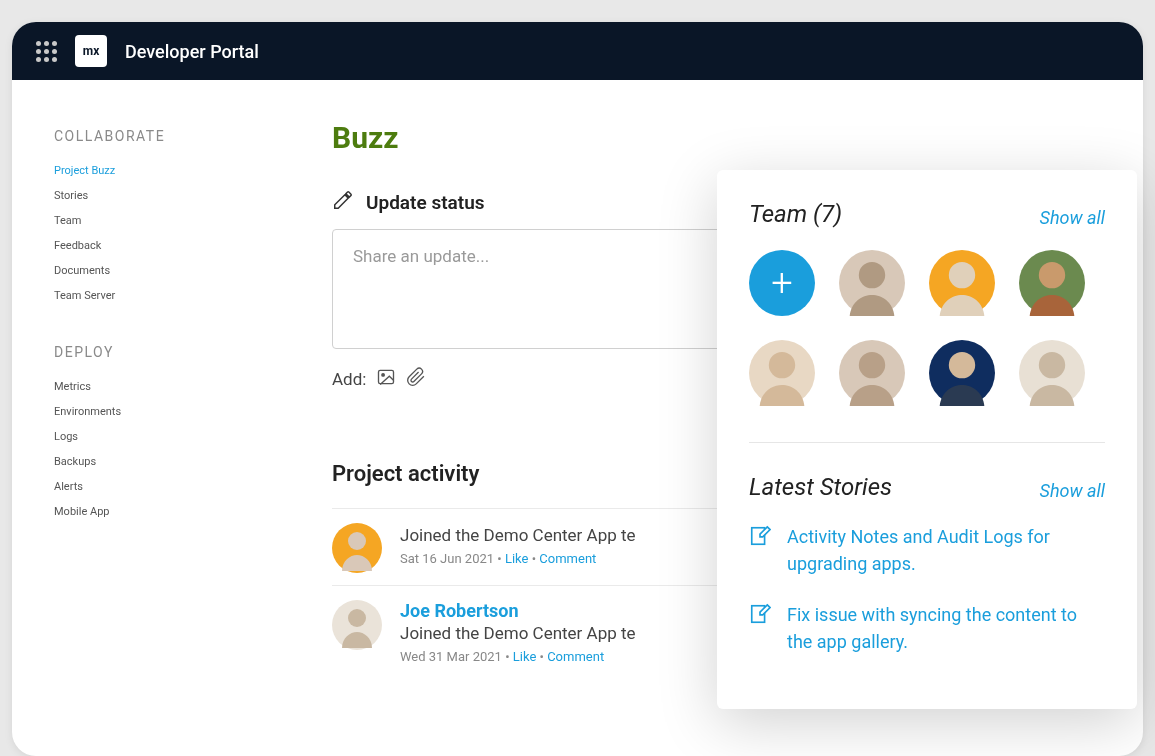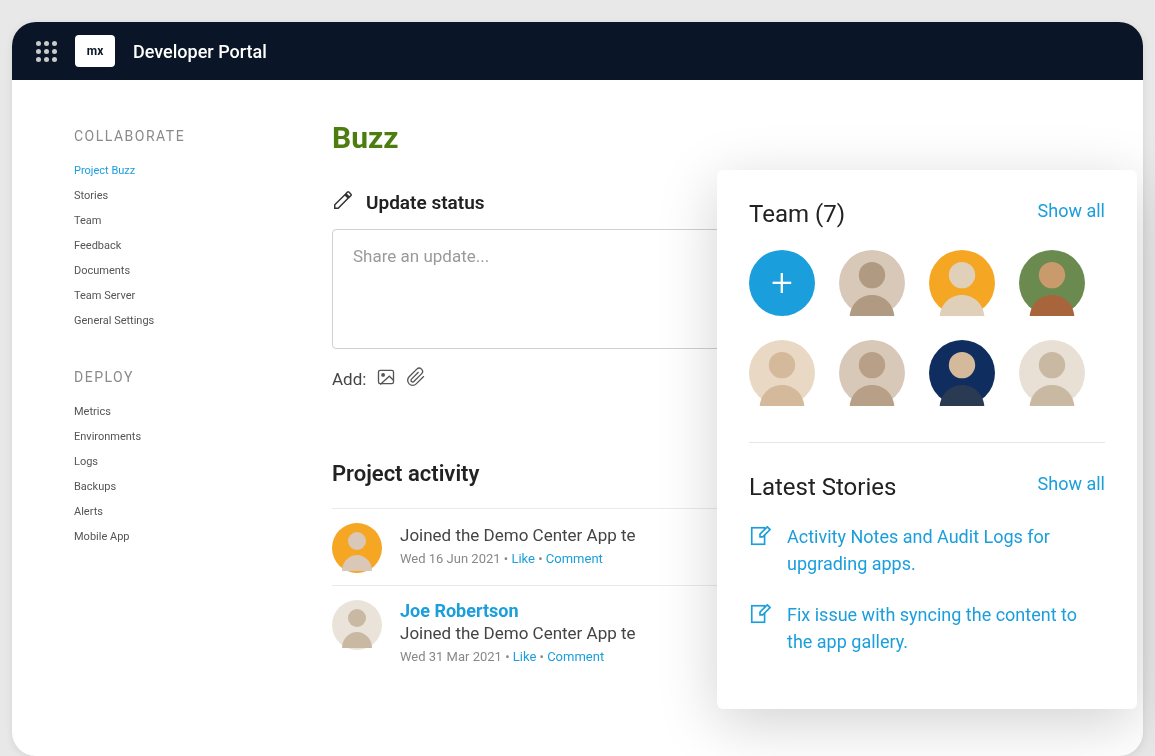--- a/index.html
+++ b/index.html
@@ -35,42 +35,42 @@
   grid-template-columns: repeat(3, 5px);
   grid-template-rows: repeat(3, 5px);
   gap: 3px;
 }
 .grid-icon span {
   background: #c9c9c9;
   border-radius: 50%;
   width: 5px; height: 5px;
 }
 .logo-sq {
-  width: 40px; height: 32px;
+  width: 32px; height: 32px;
   background: #fff;
   border-radius: 4px;
   display: flex;
   align-items: center;
   justify-content: center;
   font-size: 12px;
   font-weight: 700;
   color: #0a1627;
 }
 .topbar-title {
   color: #fff;
   font-size: 18px;
   font-weight: 500;
 }
 .content {
   display: flex;
   height: calc(100% - 58px);
 }
 .sidebar {
   width: 280px;
-  padding: 48px 0 0 62px;
+  padding: 48px 0 0 42px;
 }
 .sidebar-section-label {
   color: #8a8a8a;
   font-size: 14px;
   letter-spacing: 1.5px;
   margin-bottom: 14px;
 }
 .sidebar-item {
   font-size: 11px;
   color: #555;
@@ -164,22 +164,23 @@
   top: 170px;
   width: 420px;
   background: #fff;
   border-radius: 6px;
   box-shadow: 0 14px 60px rgba(0,0,0,0.18);
   padding: 30px 32px 30px 32px;
 }
 .panel-header {
   display: flex;
   justify-content: space-between;
-  align-items: flex-start;
+  align-items: flex-end;
   margin-bottom: 22px;
+  font-style: italic;
 }
 .panel-title {
   font-size: 24px;
   color: #222;
 }
 .showall {
   color: #1a9edc;
   font-size: 18px;
   cursor: pointer;
   margin-left: 47px;
@@ -244,21 +245,20 @@
 
     <div class="sidebar">
       <div class="sidebar-section">
         <div class="sidebar-section-label">COLLABORATE</div>
         <div class="sidebar-item active">Project Buzz</div>
         <div class="sidebar-item">Stories</div>
         <div class="sidebar-item">Team</div>
         <div class="sidebar-item">Feedback</div>
         <div class="sidebar-item">Documents</div>
         <div class="sidebar-item">Team Server</div>
-        <div class="sidebar-item">General Settings</div>
       </div>
       <div class="sidebar-section">
         <div class="sidebar-section-label">DEPLOY</div>
         <div class="sidebar-item">Metrics</div>
         <div class="sidebar-item">Environments</div>
         <div class="sidebar-item">Logs</div>
         <div class="sidebar-item">Backups</div>
         <div class="sidebar-item">Alerts</div>
         <div class="sidebar-item">Mobile App</div>
       </div>
@@ -301,21 +301,21 @@
       <div class="activity-item">
         <div class="avatar" style="background:#f5a623">
           <svg viewBox="0 0 50 50">
               <circle cx="25" cy="18" r="9" fill="#d9c8b8"></circle>
               <path d="M10 48c0-10 8-16 15-16s15 6 15 16" fill="#d9c8b8"></path>
             </svg>
         </div>
         <div>
           <div class="activity-text">Joined the Demo Center App te</div>
           <div class="activity-meta">
-            <span>Wed 16 Jun 2021</span>
+            <span>Sat 16 Jun 2021</span>
             <span>•</span>
             <span class="link">Like</span>
             <span>•</span>
             <span class="link">Comment</span>
           </div>
         </div>
       </div>
 
       <div class="activity-item">
         <div class="avatar" style="background:#eae3d9">

